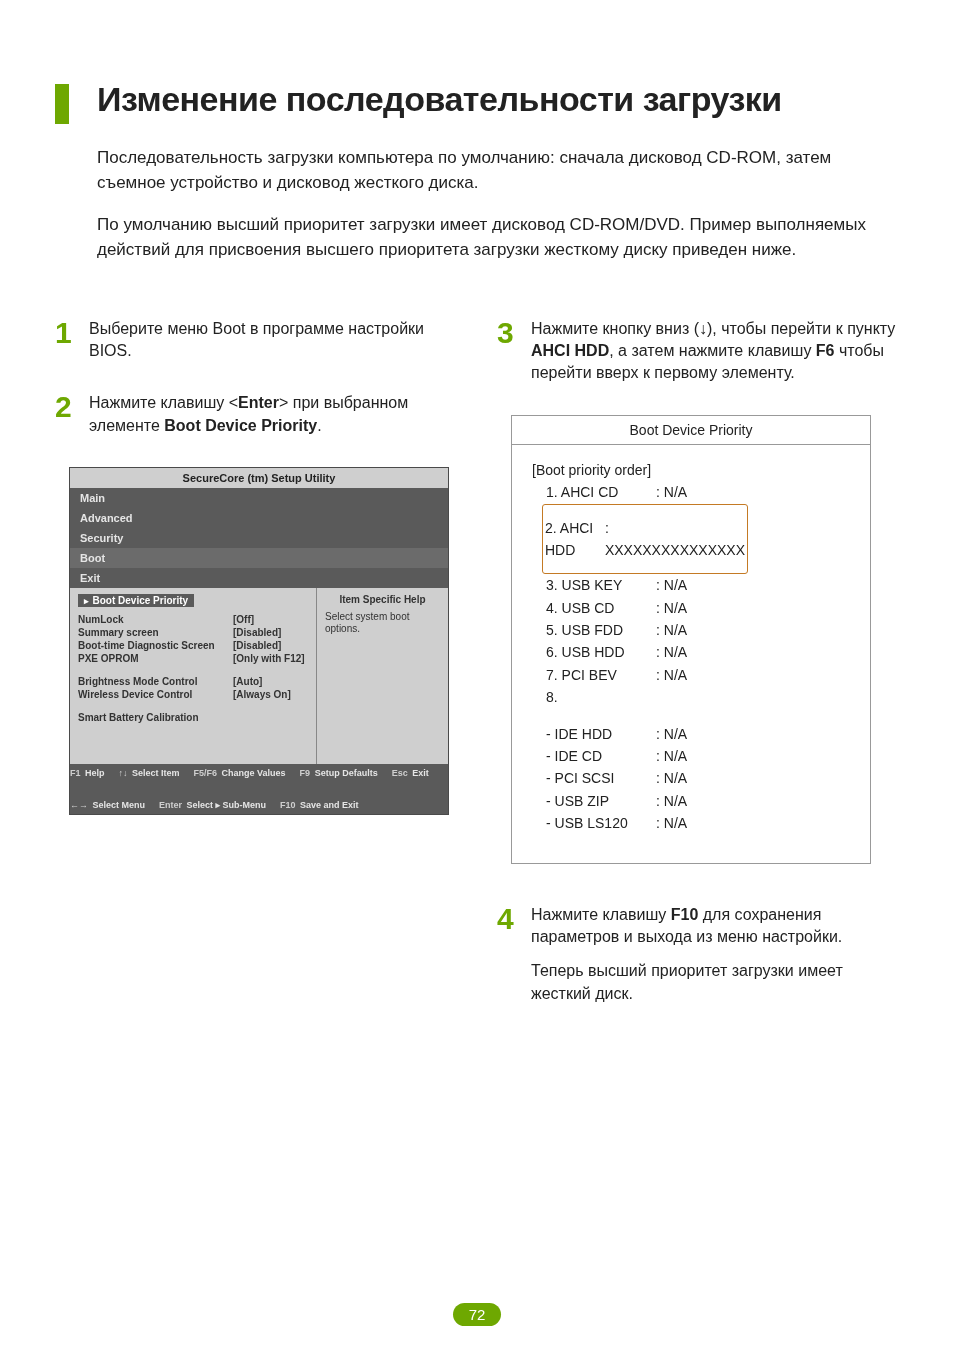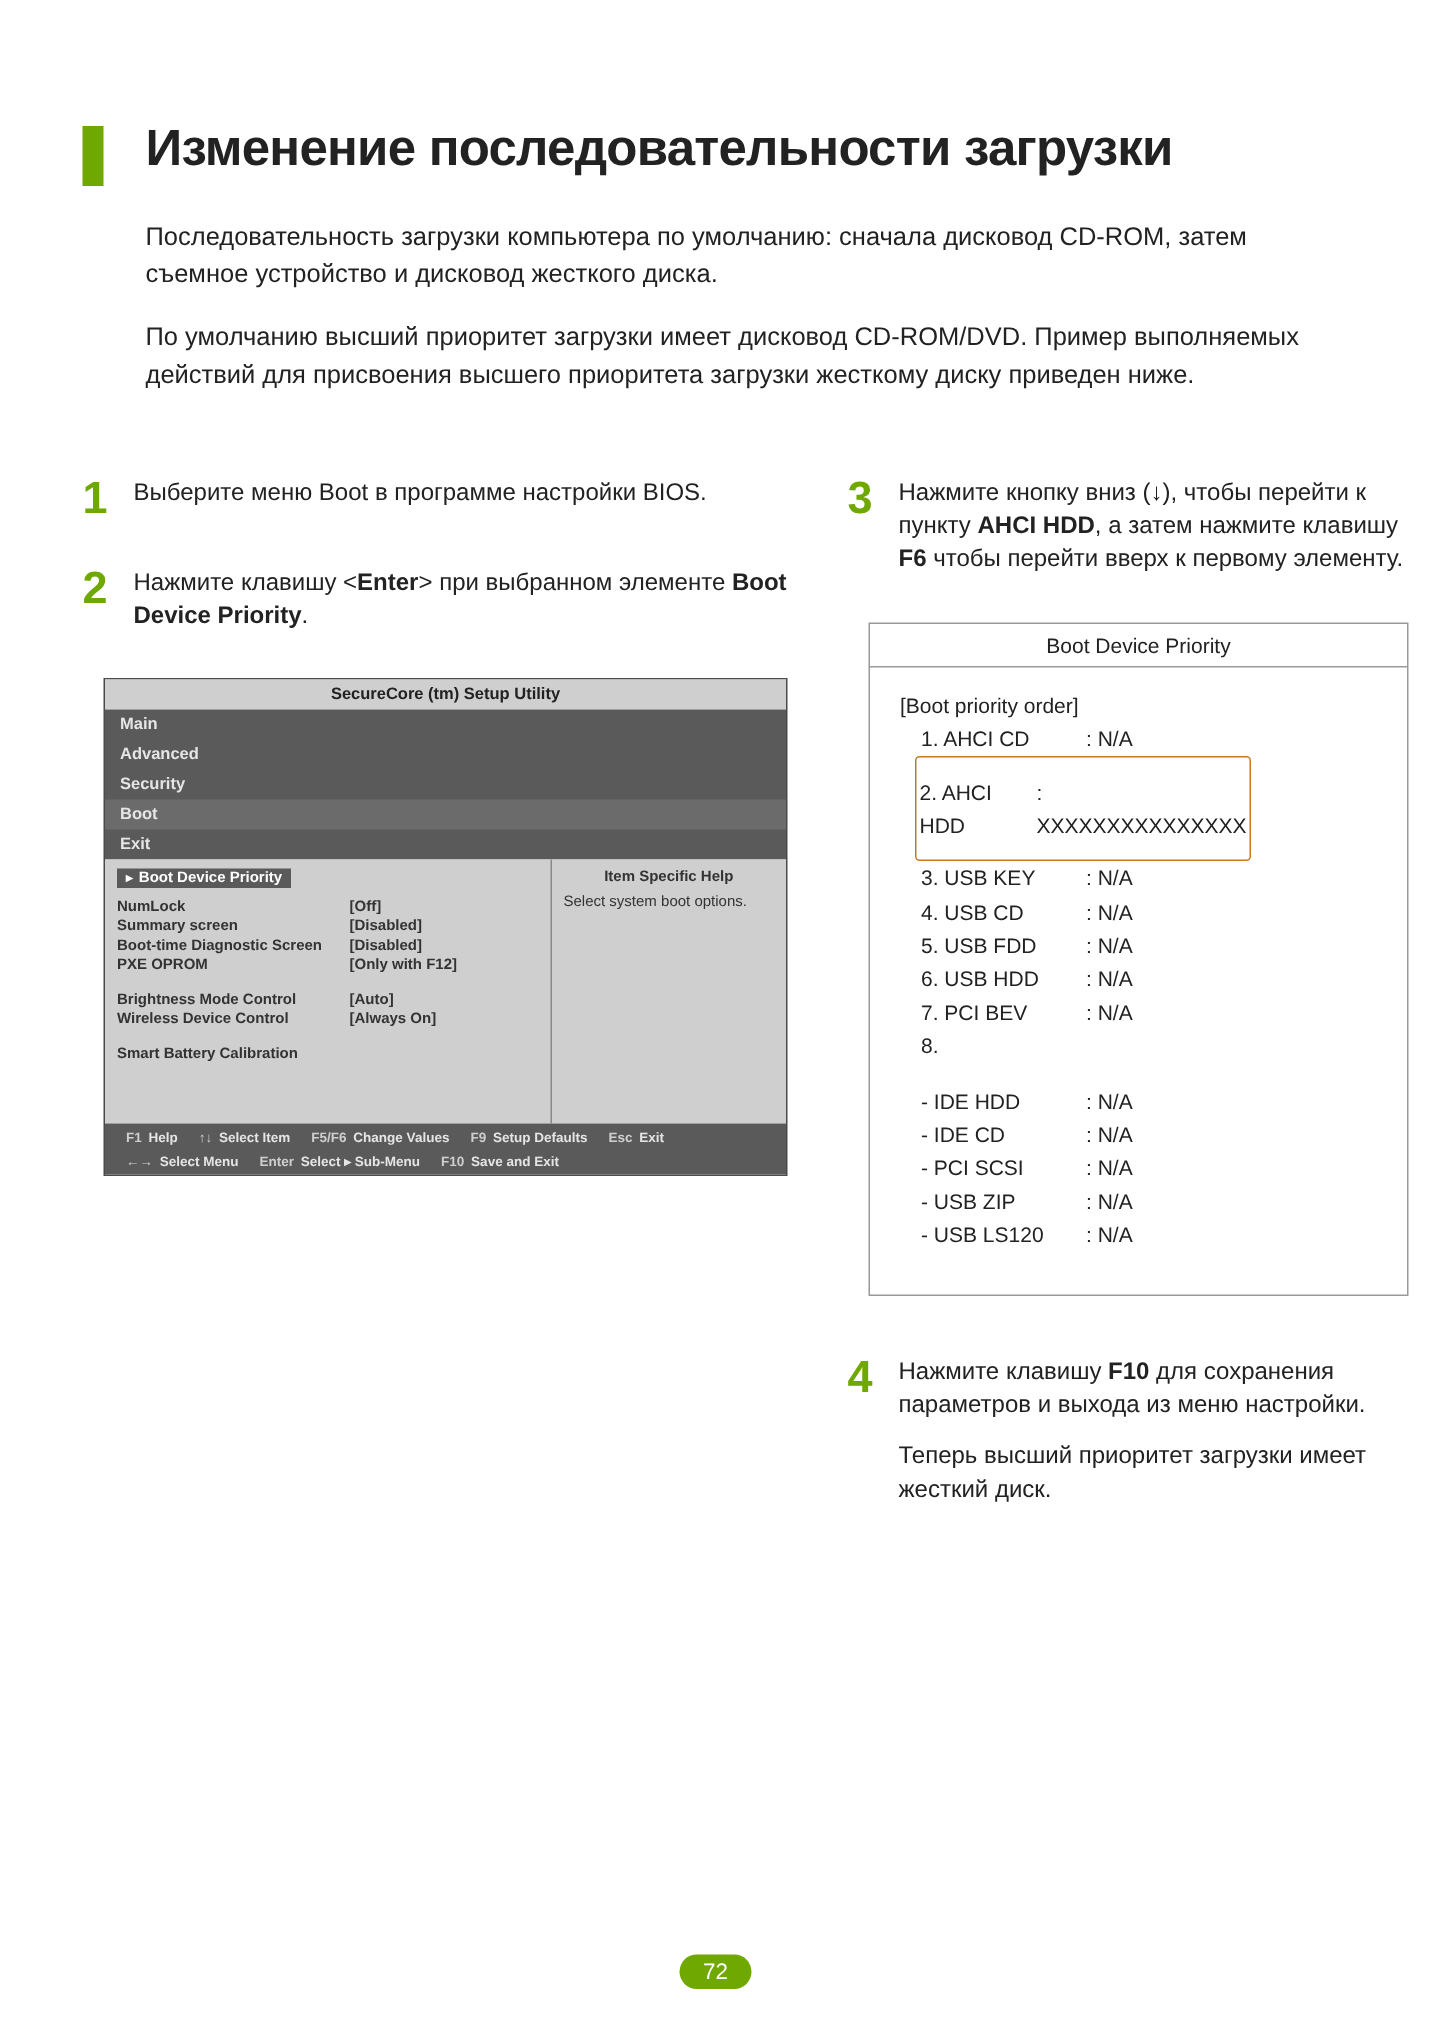--- a/index.html
+++ b/index.html
@@ -19,57 +19,57 @@
   .two-col { display: flex; gap: 40px; margin-top: 55px; }
   .col { flex: 1; }
   .step { display: flex; margin-bottom: 30px; }
   .step-num { font-size: 30px; font-weight: bold; color: #6ea801; width: 34px; line-height: 1; }
   .step-text { font-size: 16px; line-height: 1.4; flex: 1; }
   .step-text b { font-weight: bold; }
 
   
   .bios {
     border: 1px solid #4a4a4a;
-    width: 456px;
+    width: 380px;
     margin-left: 14px;
     font-family: "Arial Narrow", Arial, sans-serif;
     font-size: 11px;
   }
   .bios-title { background: #cfcfcf; text-align: center; padding: 4px 0; font-weight: bold; font-size: 11px; color: #222; }
   .bios-menu { background: #5a5a5a; display: flex; flex-direction: column; }
   .bios-menu span { color: #e5e5e5; padding: 4px 10px; font-weight: bold; font-size: 11px; }
   .bios-menu .active { background: #6b6b6b; }
   .bios-body { display: flex; background: #cfcfcf; }
   .bios-left { flex: 2; padding: 6px 8px 40px 8px; border-right: 1px solid #888; }
   .bdp-hilite { background: #5a5a5a; color: #fff; display: inline-block; padding: 1px 6px; margin-bottom: 6px; font-weight: bold; font-size: 10px; }
   .bdp-hilite::before { content: "▸"; margin-right: 4px; font-size: 9px; }
   .bios-row { display: flex; justify-content: flex-start; gap: 0; font-size: 10px; font-weight: bold; color: #333; line-height: 1.3; }
   .bios-row .l { width: 155px; }
   .bios-row .v { }
   .bios-spacer { height: 10px; }
   .bios-right { flex: 1; padding: 6px 8px; font-weight: bold; font-size: 10px; text-align: center; color: #333; }
   .bios-right .sub { text-align: left; margin-top: 6px; font-weight: normal; line-height: 1.2; }
-  .bios-footer { background: #5a5a5a; color: #e5e5e5; font-size: 9px; padding: 4px 14px; display: flex; flex-wrap: wrap; gap: 6px 14px; font-weight: bold; }
+  .bios-footer { background: #5a5a5a; color: #e5e5e5; font-size: 9px; padding: 4px 0; display: flex; flex-wrap: wrap; gap: 22px 14px; font-weight: bold; }
   .bios-footer span.key { color: #cfcfcf; margin-right: 2px; }
 
   
   .panel {
     border: 1px solid #999;
     width: 360px;
     margin-left: 14px;
     font-size: 14px;
   }
   .panel-title { border-bottom: 1px solid #999; text-align: center; padding: 6px 0; }
   .panel-body { padding: 14px 20px; line-height: 1.6; }
   .panel-body .section { margin-bottom: 14px; }
   .plist { margin-left: 14px; }
   .prow { display: flex; }
   .prow .pl { width: 110px; }
   .prow .pv { }
-  .selrow { border: 1px solid #c47a24; border-radius: 3px; display: flex; padding: 12px 2px; margin-left: -4px; width: 224px; }
+  .selrow { border: 1px solid #c47a24; border-radius: 3px; display: flex; padding: 12px 2px; margin-left: -4px; width: 206px; }
   .selrow .pl { width: 112px; }
 
   .page-num-wrap { position: absolute; bottom: 28px; left: 0; right: 0; text-align: center; }
   .page-num { display: inline-block; background: #6ea801; color: #fff; border-radius: 12px; padding: 3px 16px; font-weight: normal; font-size: 15px; }
 </style>
 </head>
 <body>
 
 <div class="title-wrap">
   <div class="green-bar"></div>

